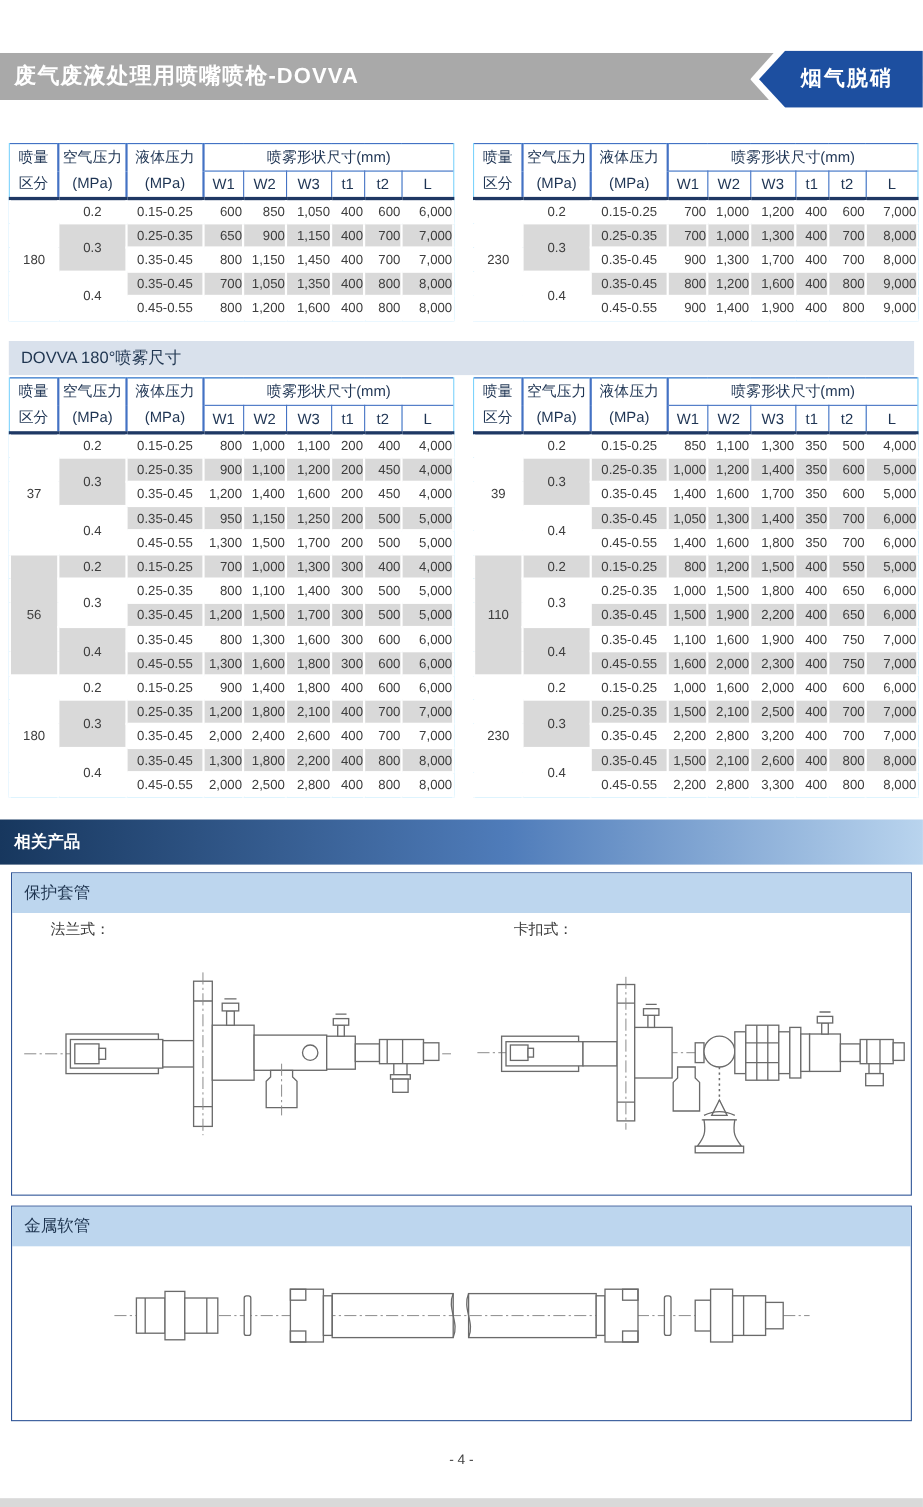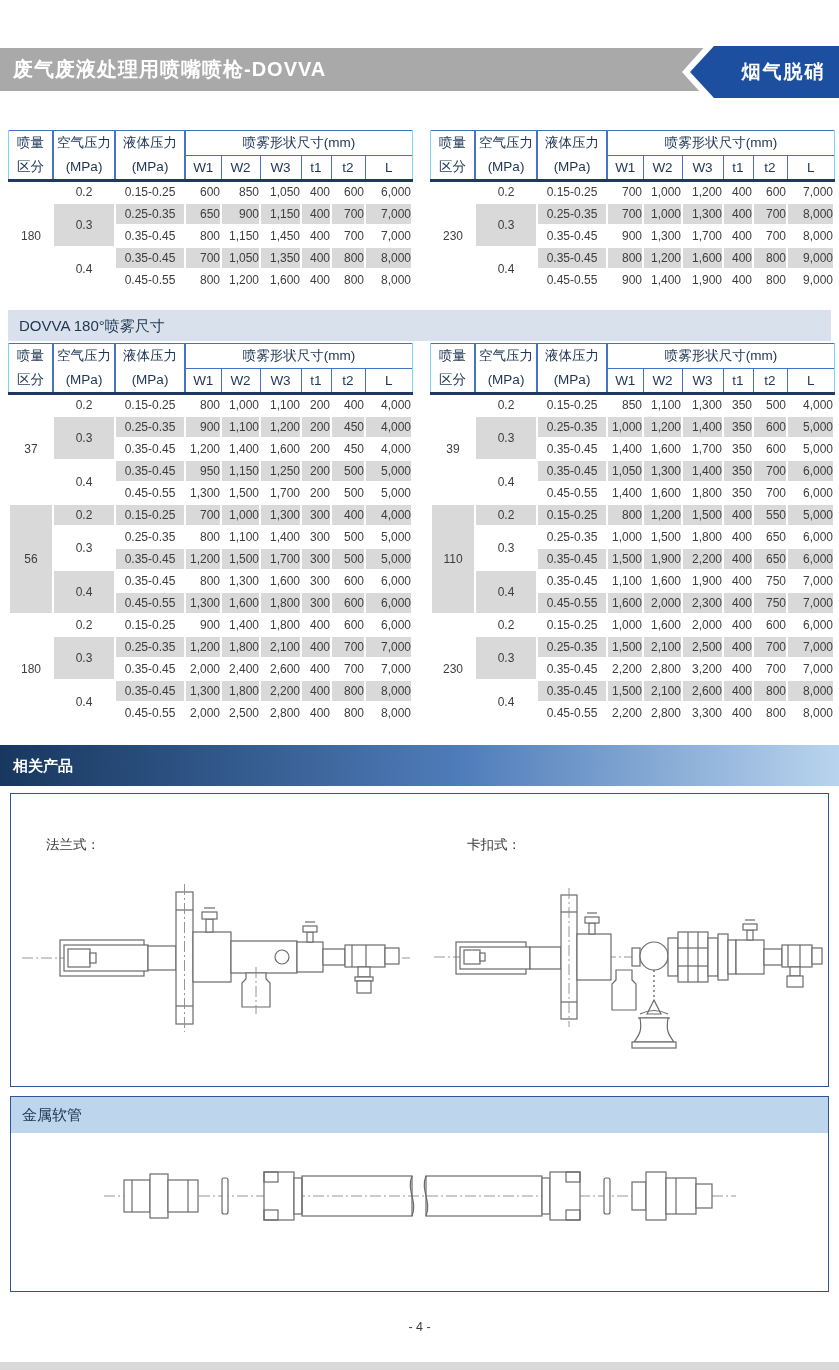--- a/index.html
+++ b/index.html
@@ -8,21 +8,21 @@
   
   .topbar{position:absolute;top:48px;left:0;width:722px;height:43px;background:#a9a9a9;
           clip-path:polygon(0 0,100% 0,calc(100% - 20px) 50%,100% 100%,0 100%);}
   .topbar span{display:block;line-height:43px;padding-left:13px;color:#fff;
                font-size:20px;font-weight:bold;letter-spacing:1px;}
   .badge-outline{position:absolute;top:43px;left:682px;width:157px;height:58px;background:#fff;
           clip-path:polygon(26px 0,100% 0,100% 100%,26px 100%,0 50%);}
   .badge{position:absolute;top:46px;left:690px;width:149px;height:52px;background:#1d4fa0;
           clip-path:polygon(24px 0,100% 0,100% 100%,24px 100%,0 50%);}
   .badge span{display:block;line-height:52px;padding-left:38px;color:#fff;font-size:19px;
-              font-weight:bold;letter-spacing:2px;text-align:center;}
+              font-weight:bold;letter-spacing:2px;}
   
   .tblwrap{position:absolute;}
   .pos-tl{top:130px;left:8px;} .pos-tr{top:130px;left:430px;}
   .pos-bl{top:343px;left:8px;} .pos-br{top:343px;left:430px;}
   table.spec{border-collapse:collapse;table-layout:fixed;width:403px;
              border-bottom:2.5px solid #2f5597;background:#7dd3fc;}
   table.spec th{font-weight:normal;color:#1e3453;background:#fff;padding:0;}
   .hcol{font-size:13.5px;border-bottom:3px solid #1f3864;border-top:1.5px solid #4472c4;}
   .hcol div{line-height:24px;text-align:center;}
   .hcol.c1,.hcol.c2{border-left:2px solid #4472c4;}
@@ -642,20 +642,21 @@
           </tr>
         </tbody>
       </table>
   </div>
 
   <div class="relatedbar">
     <span>相关产品</span>
   </div>
 
   <div class="prodbox box-protect">
+    <div class="boxhead">保护套管</div>
     <span class="typelbl lbl-flange">法兰式：</span>
     <span class="typelbl lbl-clamp">卡扣式：</span>
   </div>
 
   <svg class="drawing d-flange" width="404" height="205" viewBox="0 0 404 205">
     <defs>
       <pattern id="hatch1" width="6" height="6" patternUnits="userSpaceOnUse">
         <path d="M0 6 L6 0" stroke="#8a8a8a" stroke-width="1"></path>
       </pattern>
     </defs>

